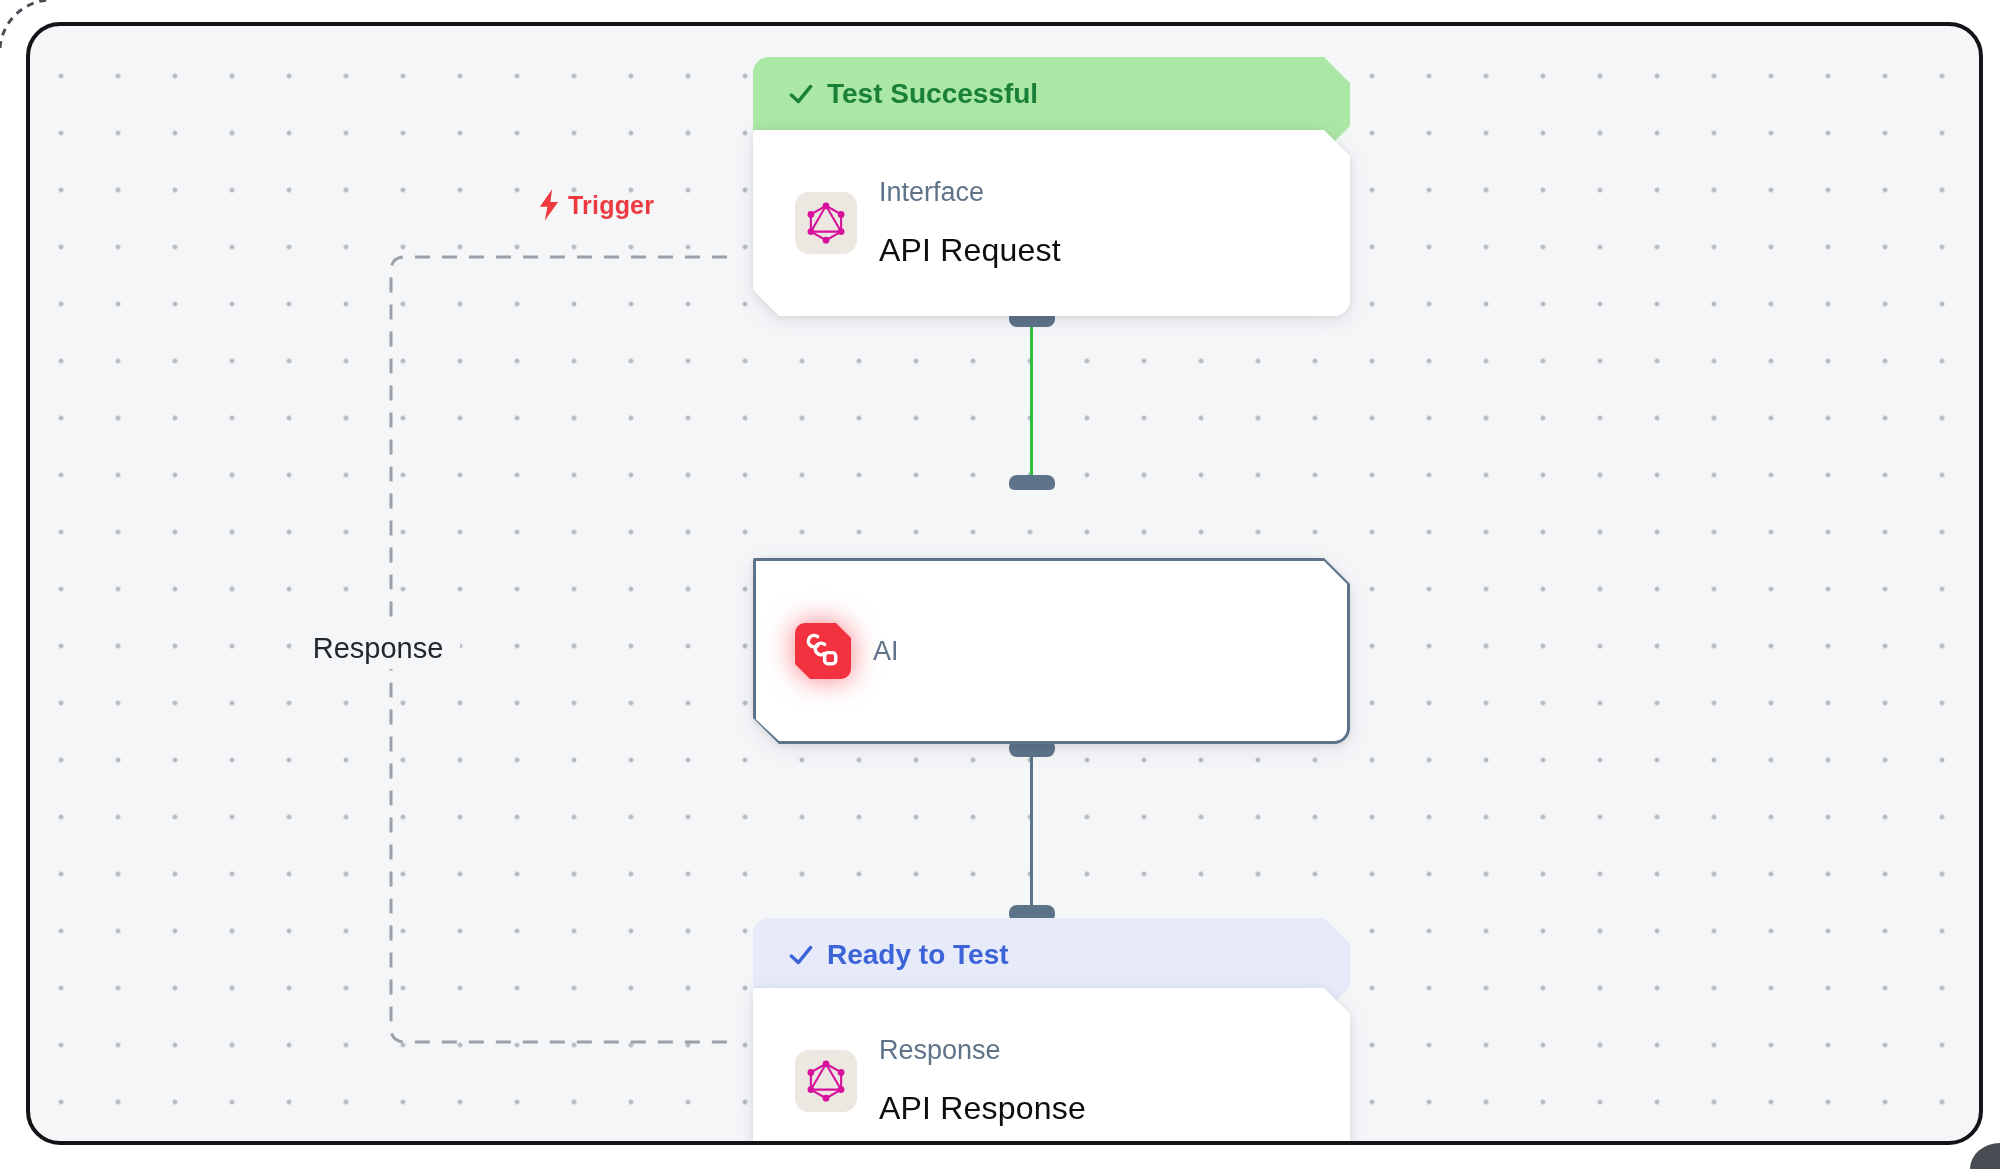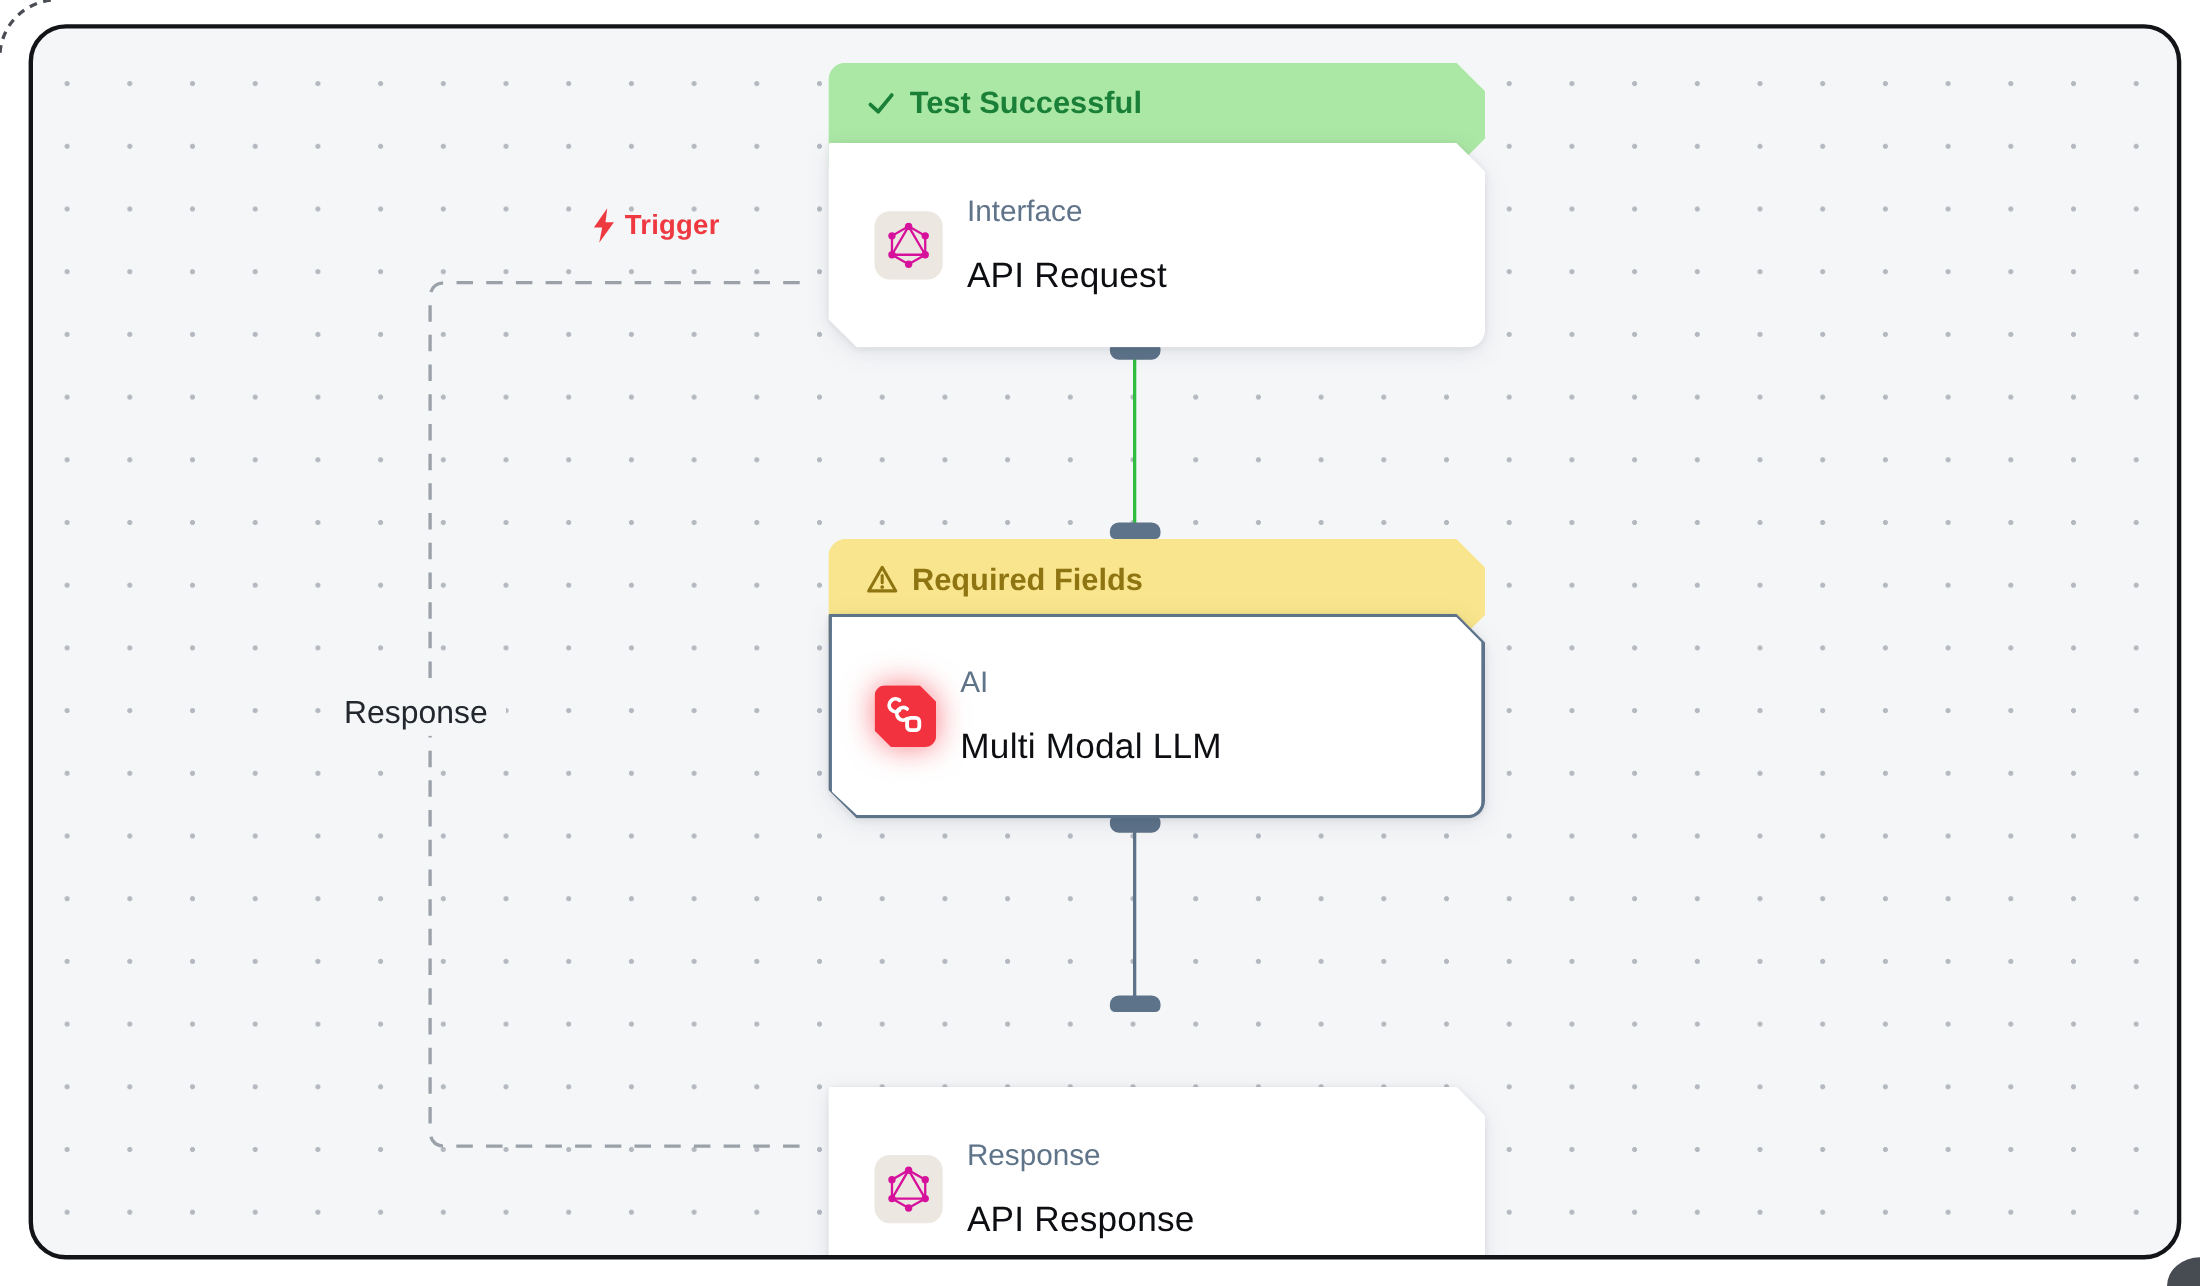--- a/index.html
+++ b/index.html
@@ -142,54 +142,51 @@
         </div>
         <div class="ntext">
           <span class="ncat">Interface</span>
           <span class="ntitle">API Request</span>
         </div>
       </div>
     </div>
   </div>
 
   <div class="node" style="top:464px; height:256px;">
-    <div class="banner yellow">
-      <span class="icon">
-        <svg width="30" height="28" viewBox="0 0 28 26">
-          <path d="M14 2.5 L25.5 22.5 H2.5 Z" fill="none" stroke="#8f7512" stroke-width="2.6" stroke-linejoin="round"></path>
-          <line x1="14" y1="9.5" x2="14" y2="15.5" stroke="#8f7512" stroke-width="2.6" stroke-linecap="round"></line>
-          <circle cx="14" cy="19.3" r="1.6" fill="#8f7512"></circle>
-        </svg>
-      </span>
-      <span>Required Fields</span>
-    </div>
     <div class="cardwrap" style="top:68px;">
       <div class="card bordered">
         <div class="card-inner">
           <span class="redglow">
             <div class="redtile">
               <svg width="46" height="46" viewBox="0 0 56 56">
                 <g fill="none" stroke="#ffffff" stroke-width="4.2" stroke-linecap="round">
                   <path d="M 21.5 10.5 A 7 7 0 1 0 21.5 21.5"></path>
                   <path d="M 30 20 A 7 7 0 1 0 30 31"></path>
                   <rect x="30" y="30" width="13.5" height="13.5" rx="4"></rect>
                 </g>
               </svg>
             </div>
           </span>
           <div class="ntext">
             <span class="ncat">AI</span>
-            <span class="ntitle">Multi Modal LLM</span>
           </div>
         </div>
       </div>
     </div>
   </div>
 
   <div class="node" style="top:892px; height:256px;">
+    <div class="banner blue">
+      <span class="icon">
+        <svg width="28" height="28" viewBox="0 0 26 26">
+            <polyline points="4,14 10.5,20 22,6" fill="none" stroke="#3c64d8" stroke-width="3.2" stroke-linecap="round" stroke-linejoin="round"></polyline>
+          </svg>
+      </span>
+      <span>Ready to Test</span>
+    </div>
     <div class="cardwrap" style="top:70px;">
       <div class="card">
         <div class="apptile">
           <svg width="42" height="42" viewBox="0 0 100 100">
             <g stroke="#d6119b" stroke-width="5" fill="none">
               <path d="M50 9 L86 29.5 L86 70.5 L50 91 L14 70.5 L14 29.5 Z"></path>
               <path d="M50 9 L86 70.5 L14 70.5 Z"></path>
             </g>
             <g fill="#d6119b">
               <circle cx="50" cy="9" r="8"></circle>

